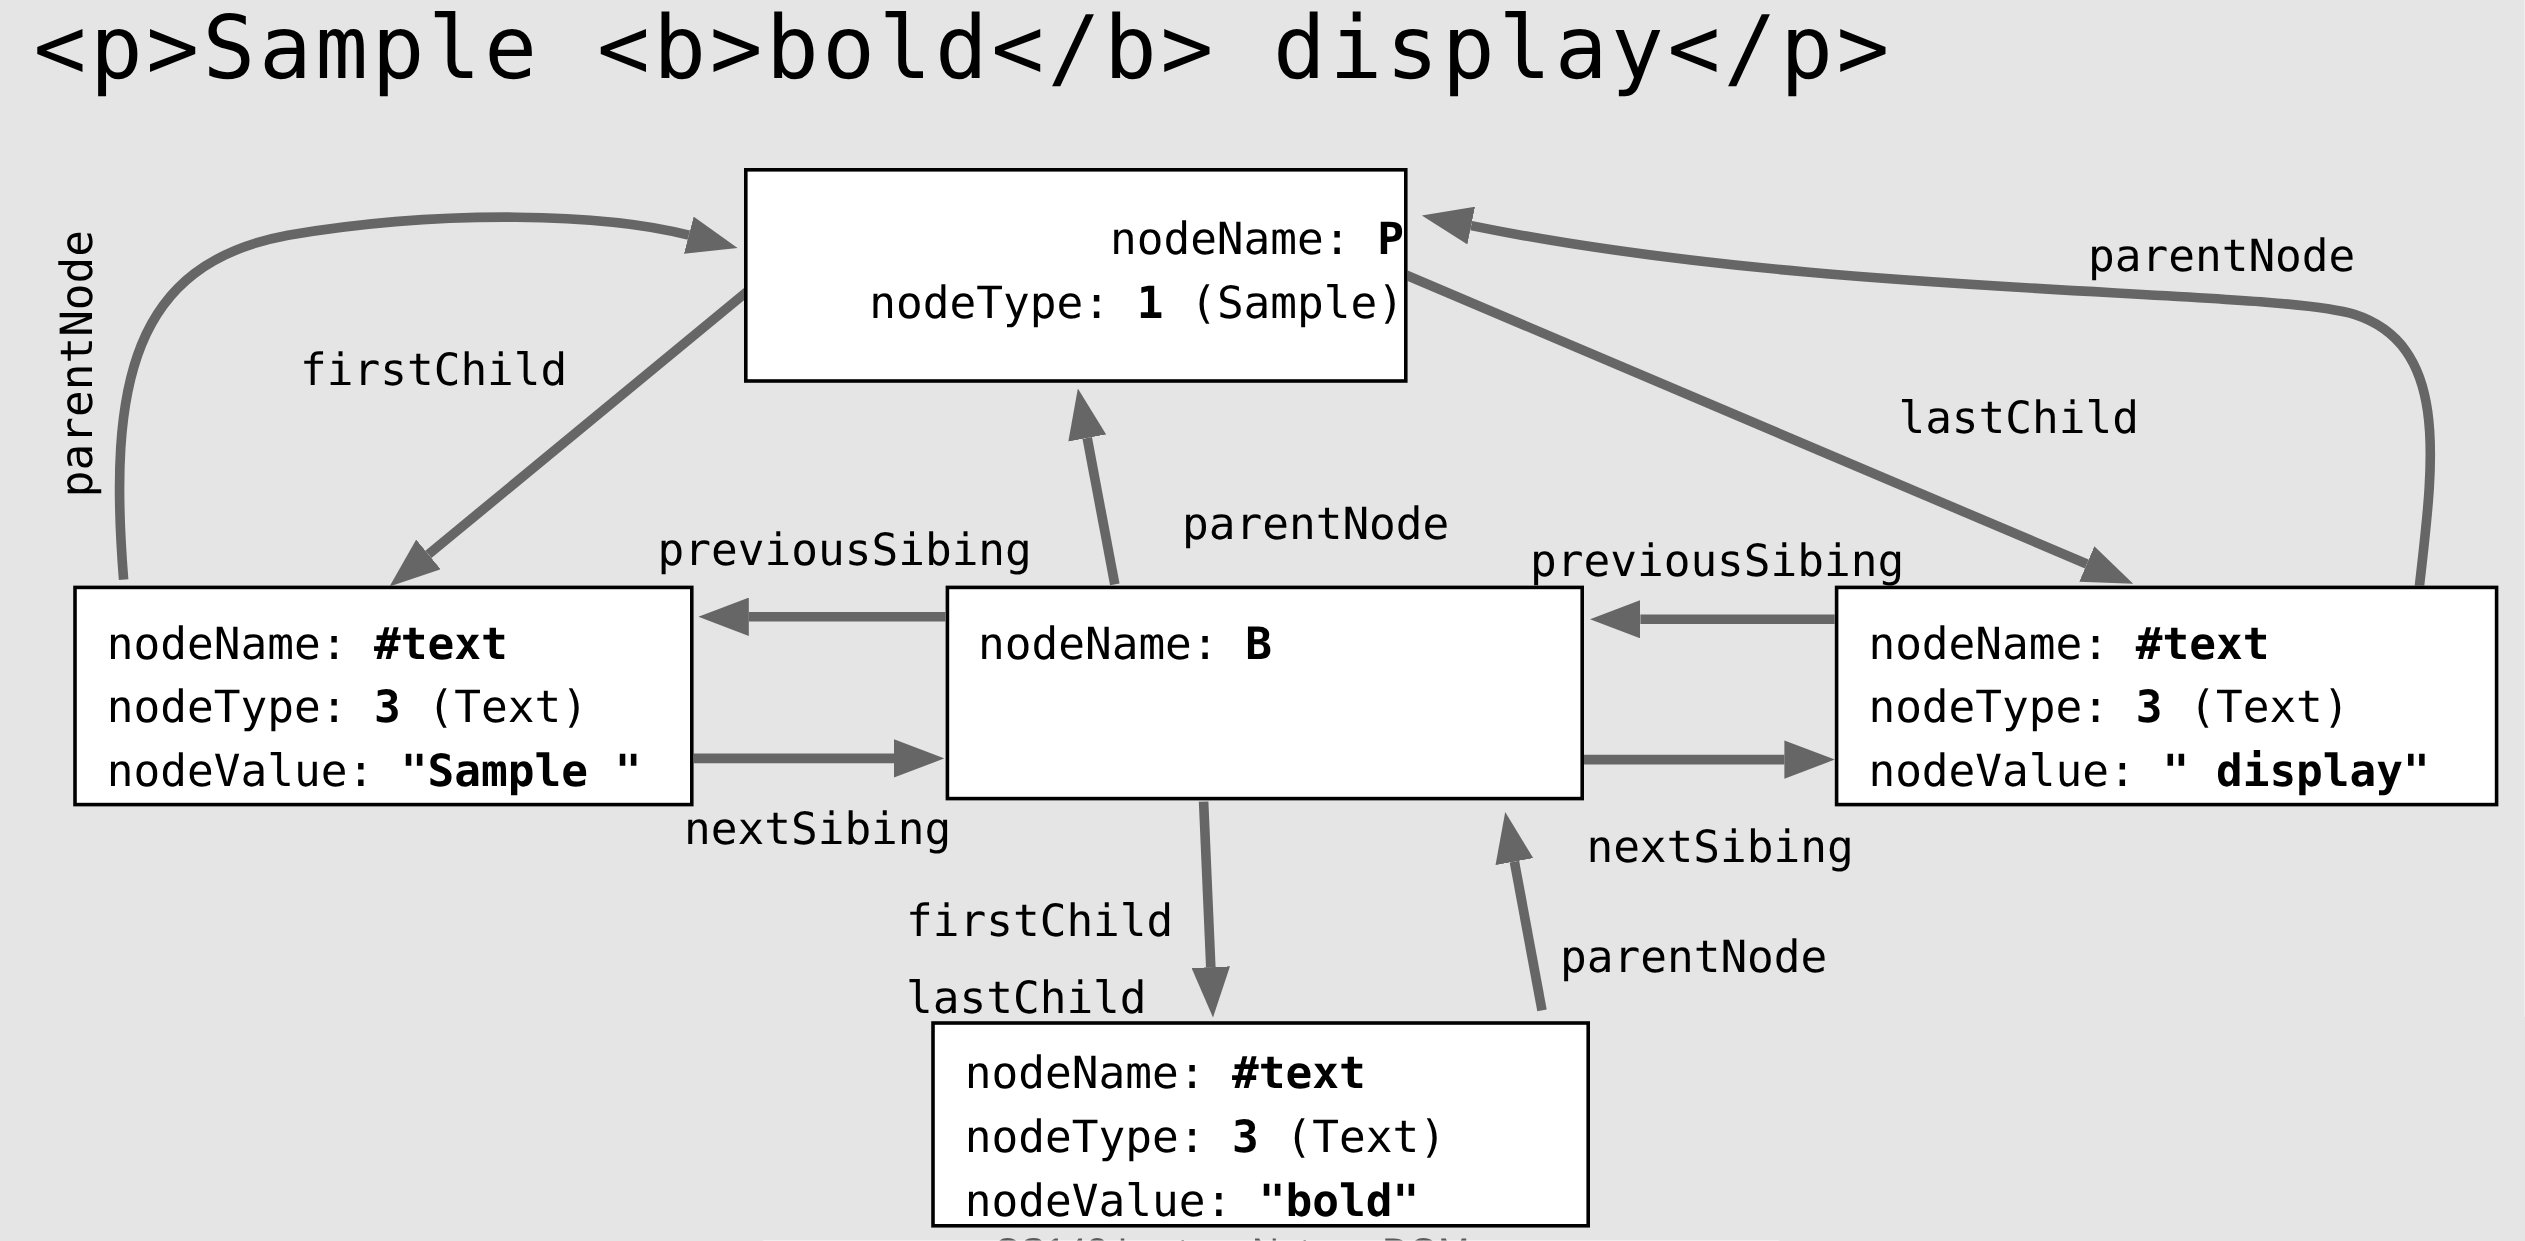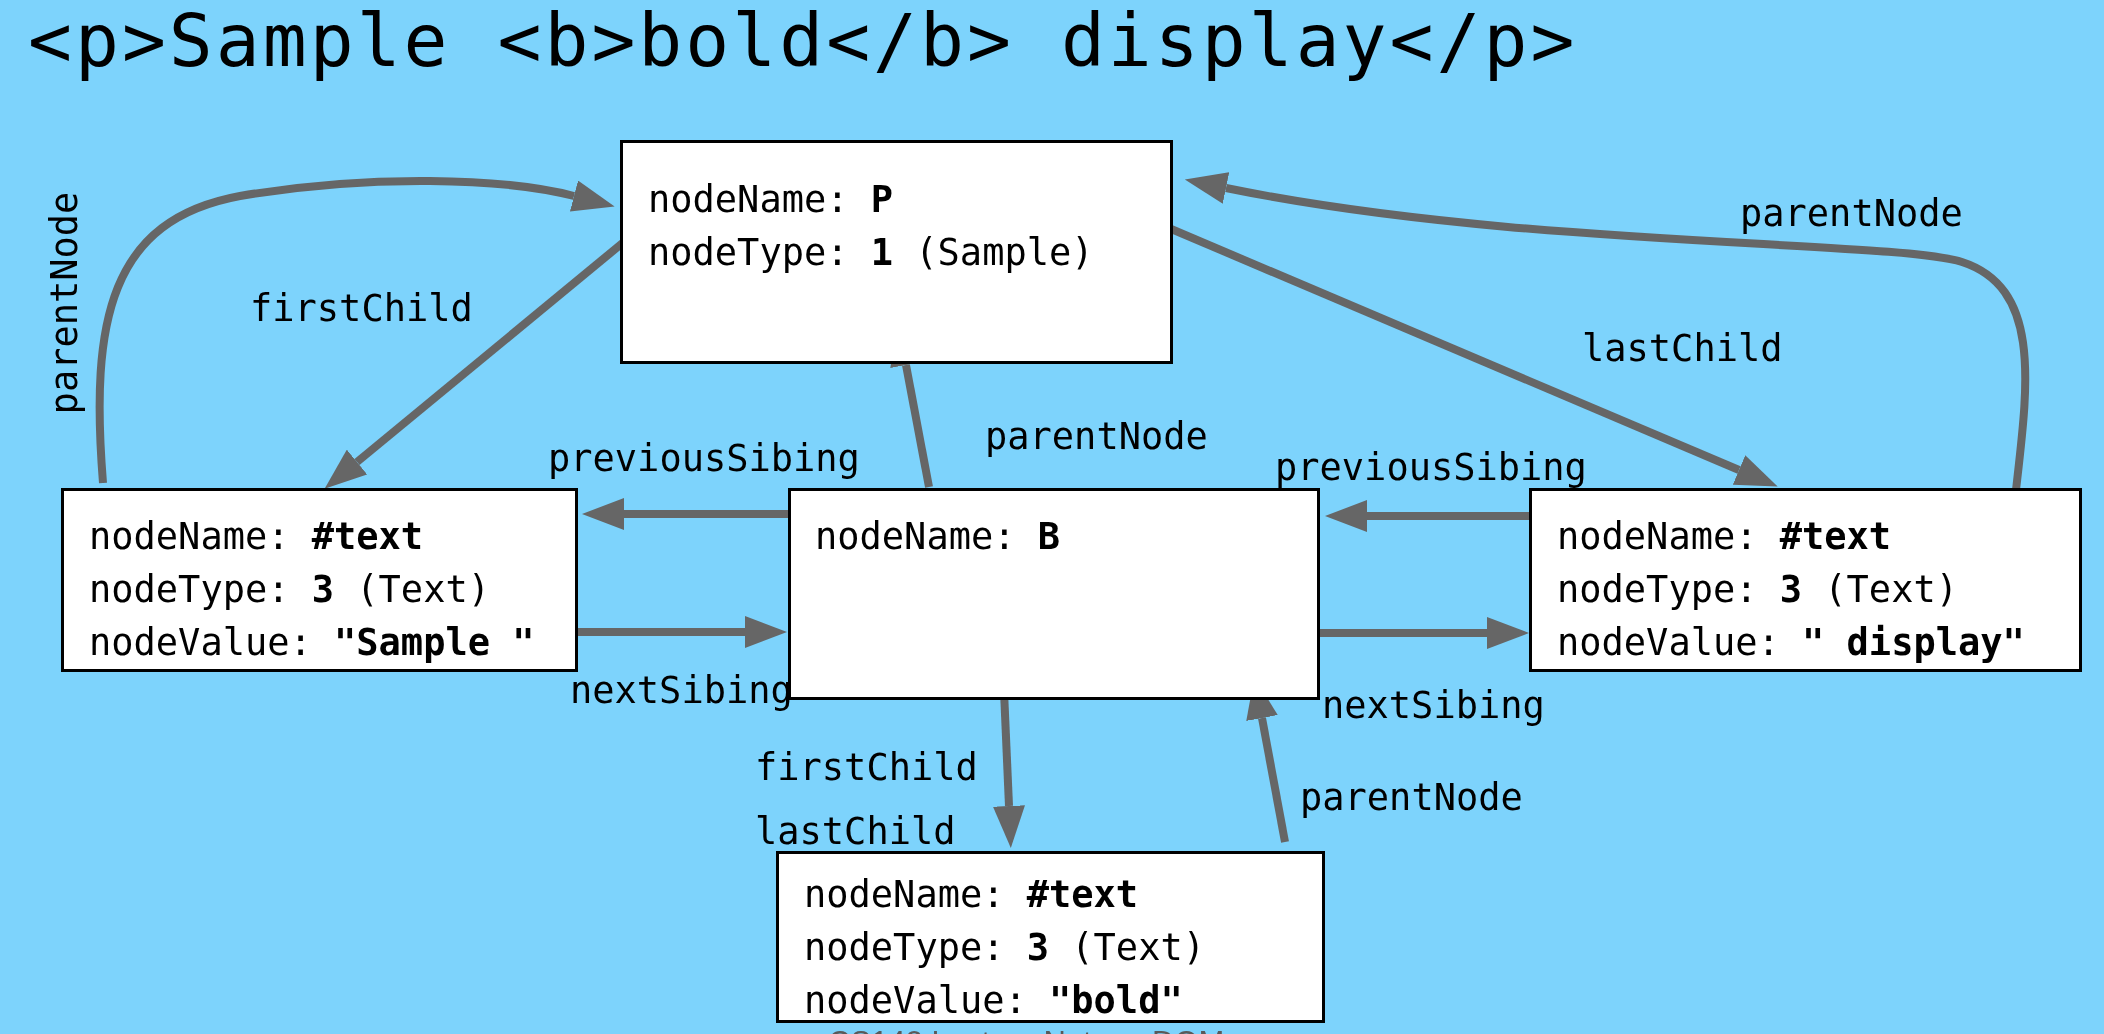--- a/index.html
+++ b/index.html
@@ -1,20 +1,20 @@
 <!DOCTYPE html>
 <html><head>
 <meta charset="utf-8">
 <style>
   html, body { margin: 0; padding: 0; background: #ffffff; }
   .stage {
     position: relative;
     width: 2104px;
     height: 1034px;
-    background: #7dd3fc;
+    background: #e5e5e5;
     overflow: hidden;
     font-family: "DejaVu Sans Mono", monospace;
     color: #000000;
   }
   .title {
     position: absolute;
     left: 28px;
     top: -2px;
     font-size: 73px;
     line-height: 86px;
@@ -33,23 +33,23 @@
     background: #ffffff;
     border: 3px solid #000000;
     z-index: 2;
     font-size: 37px;
   }
   .node-box .bl {
     line-height: 53px;
     white-space: pre;
   }
   .node-box .bl b { font-weight: bold; }
-  .box-p       { left: 620px;  top: 140px; width: 553px; height: 224px; padding: 30px 0 0 25px; }
+  .box-p       { left: 620px;  top: 140px; width: 553px; height: 179px; padding: 30px 0 0 25px; text-align: right; }
   .box-sample  { left: 61px;   top: 488px; width: 517px; height: 184px; padding: 19px 0 0 25px; }
-  .box-b       { left: 788px;  top: 488px; width: 532px; height: 212px; padding: 19px 0 0 24px; }
+  .box-b       { left: 788px;  top: 488px; width: 532px; height: 179px; padding: 19px 0 0 24px; }
   .box-display { left: 1529px; top: 488px; width: 553px; height: 184px; padding: 19px 0 0 25px; }
   .box-bold    { left: 776px;  top: 851px; width: 549px; height: 172px; padding: 14px 0 0 25px; }
   .edge-label {
     position: absolute;
     font-size: 37px;
     line-height: 40px;
     white-space: pre;
     z-index: 2;
   }
   .lbl-parentnode-left {

